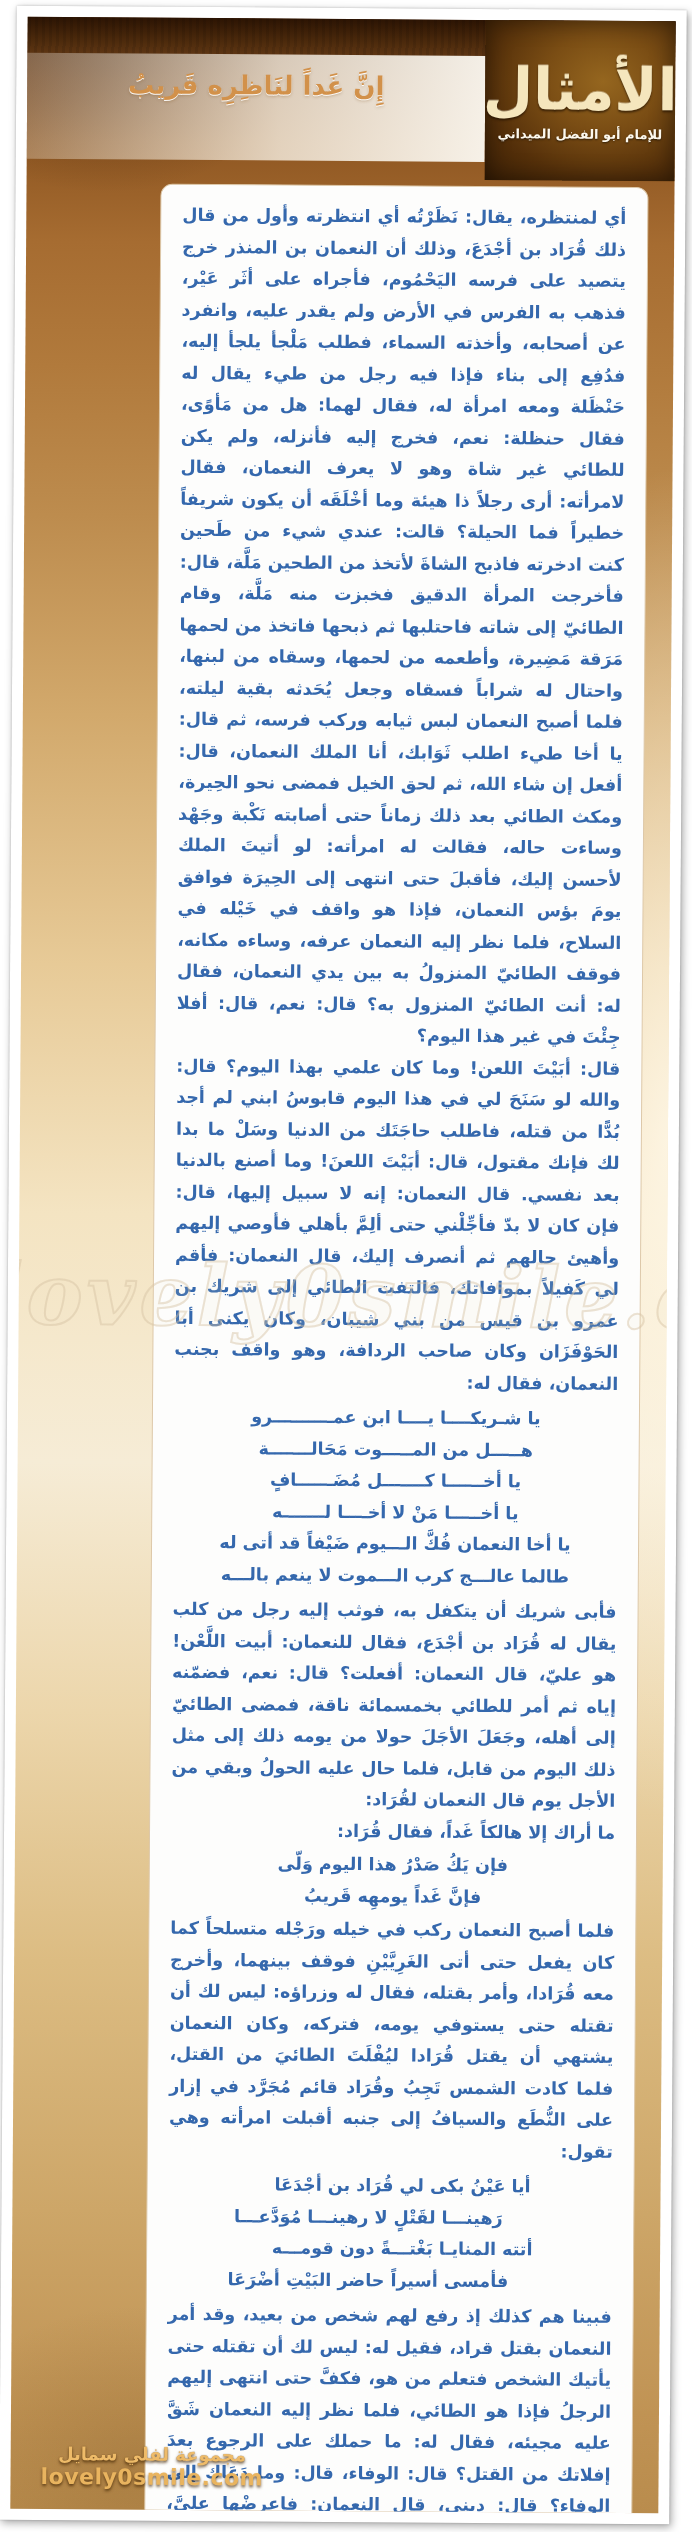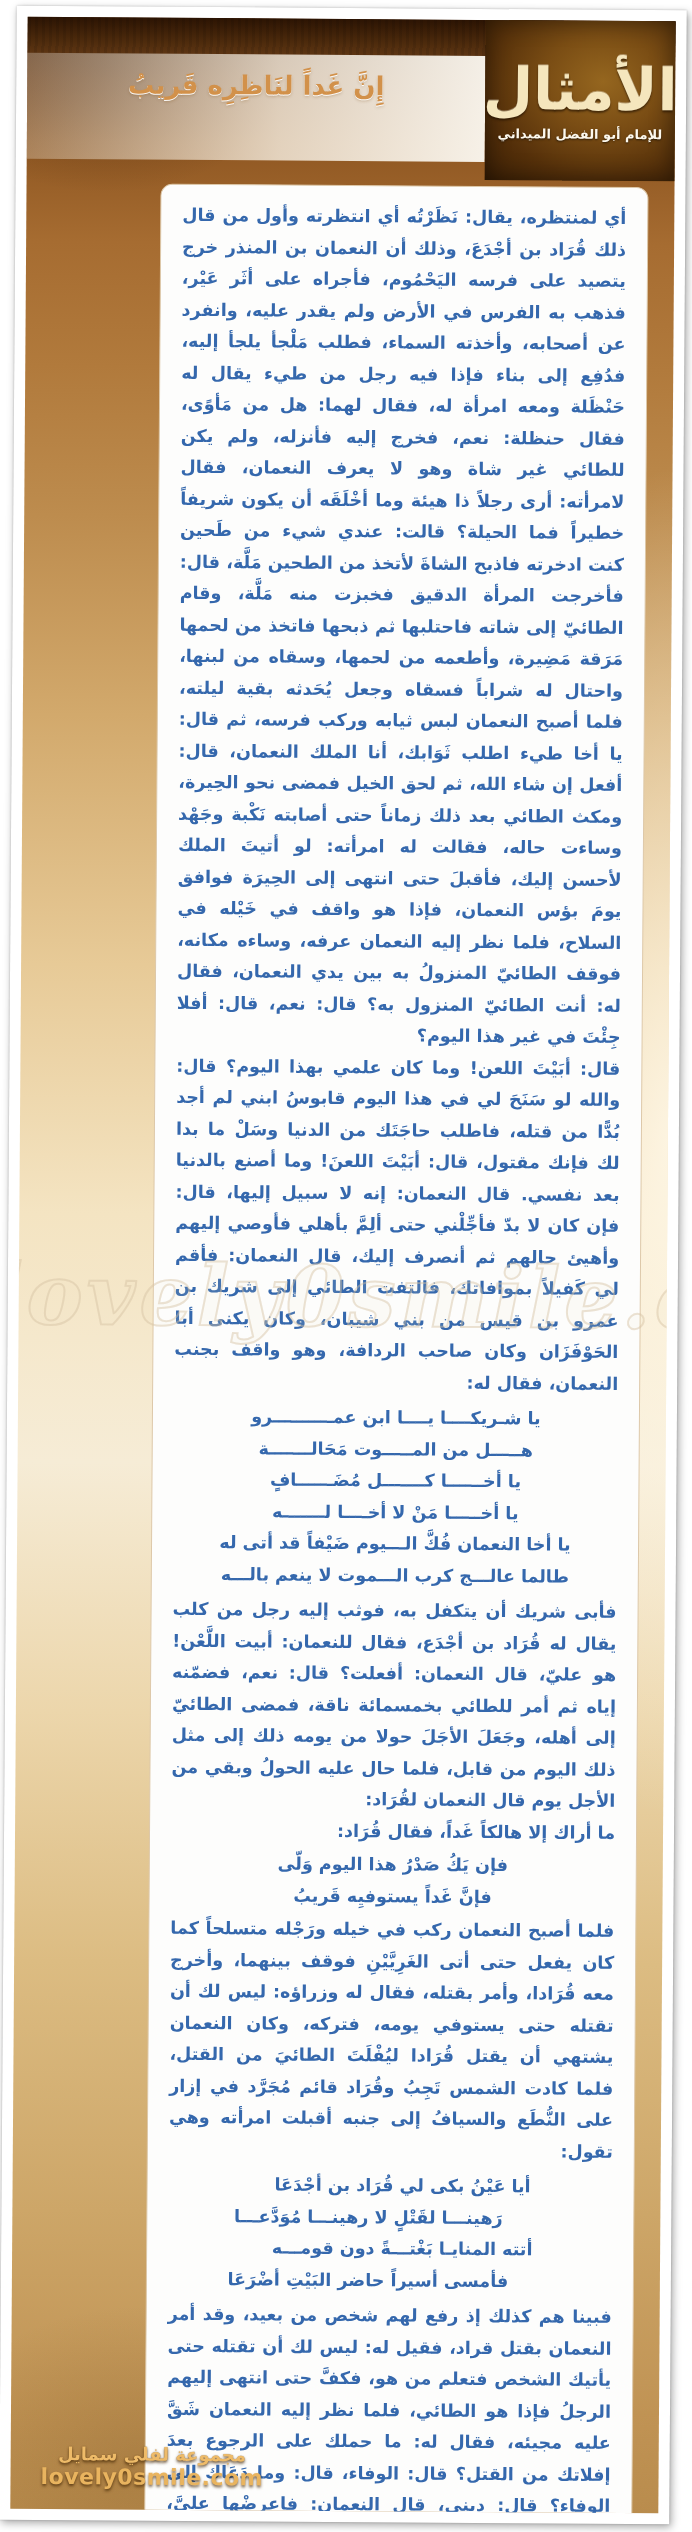--- a/index.html
+++ b/index.html
@@ -80,21 +80,21 @@
           <div class="verse centered">
             <div class="vline v-odd">يا شـريكــــا يــــا ابن عمــــــــــرو</div>
             <div class="vline v-even">هـــــل من المـــــوت مَحَالـــــــة</div>
             <div class="vline v-odd">يا أخــــــا كـــــــل مُضَــــــافٍ</div>
             <div class="vline v-even">يا أخـــــا مَنْ لا أخــــا لـــــــه</div>
             <div class="vline v-odd">يا أخا النعمان فُكَّ الـــيوم ضَيْفاً قد أتى له</div>
             <div class="vline v-even">طالما عالـــج كرب الـــموت لا ينعم بالـــه</div>
           </div>
           <div class="prose">فأبى شريك أن يتكفل به، فوثب إليه رجل من كلب يقال له قُرَاد بن أجْدَع، فقال للنعمان: أبيت اللَّعْن! هو عليّ، قال النعمان: أفعلت؟ قال: نعم، فضمّنه إياه ثم أمر للطائي بخمسمائة ناقة، فمضى الطائيّ إلى أهله، وجَعَلَ الأجَلَ حولا من يومه ذلك إلى مثل ذلك اليوم من قابل، فلما حال عليه الحولُ وبقي من الأجل يوم قال النعمان لقُرَاد:</div>
           <div class="prose line">ما أراك إلا هالكاً غَداً، فقال قُرَاد:</div>
-          <div class="couplet-center"><span class="hemi">فإن يَكُ صَدْرُ هذا اليوم وَلّى</span><span class="hemi">فإنَّ غَداً يستوفيِه قَريبُ</span></div>
+          <div class="couplet-center"><span class="hemi">فإن يَكُ صَدْرُ هذا اليوم وَلّى</span><span class="hemi">فإنَّ غَداً يومهِه قَريبُ</span></div>
           <div class="prose">فلما أصبح النعمان ركب في خيله ورَجْله متسلحاً كما كان يفعل حتى أتى الغَرِيَّيْنِ فوقف بينهما، وأخرج معه قُرَادا، وأمر بقتله، فقال له وزراؤه: ليس لك أن تقتله حتى يستوفي يومه، فتركه، وكان النعمان يشتهي أن يقتل قُرَادا ليُفْلَتَ الطائيَ من القتل، فلما كادت الشمس تَجِبُ وقُرَاد قائم مُجَرَّد في إزار على النُّطَع والسيافُ إلى جنبه أقبلت امرأته وهي تقول:</div>
           <div class="verse stagger">
             <div class="vline v-odd">أيا عَيْنُ بكى لي قُرَاد بن أجْدَعَا</div>
             <div class="vline v-even">رَهينـــا لقَتْلٍ لا رهينـــا مُوَدَّعـــا</div>
             <div class="vline v-odd">أتته المنايـا بَغْتـــةً دون قومـــه</div>
             <div class="vline v-even">فأمسى أسيراً حاضر البَيْتِ أضْرَعَا</div>
           </div>
           <div class="prose">فبينا هم كذلك إذ رفع لهم شخص من بعيد، وقد أمر النعمان بقتل قراد، فقيل له: ليس لك أن تقتله حتى يأتيك الشخص فتعلم من هو، فكفَّ حتى انتهى إليهم الرجلُ فإذا هو الطائي، فلما نظر إليه النعمان شَقَّ عليه مجيئه، فقال له: ما حملك على الرجوع بعدَ إفلاتك من القتل؟ قال: الوفاء، قال: وما دَعَاك إلى الوفاء؟ قال: دِينِي، قال النعمان: فاعرِضْها عليَّ، فعرضها عليه، فتنصر النعمان وأهلُ الحِيرة أجمعون، وكان قبل ذلك على دين العرب، فترك القتلَ منذ ذلك اليوم، وأبطل تلك السُّنَّة وأمر بهدم الغَرِيَّيْن، وعفا عن قُرَاد والطائي، وقال: والله ما أدري أيها أوفى وأكرم، أهذا الذي نجا من القتل فعاد أم هذا الذي ضمنه؟ والله لا أكون ألأَمَ الثلاثة، فأنشد الطائيّ يقول:</div>
         </div>
     </div>

